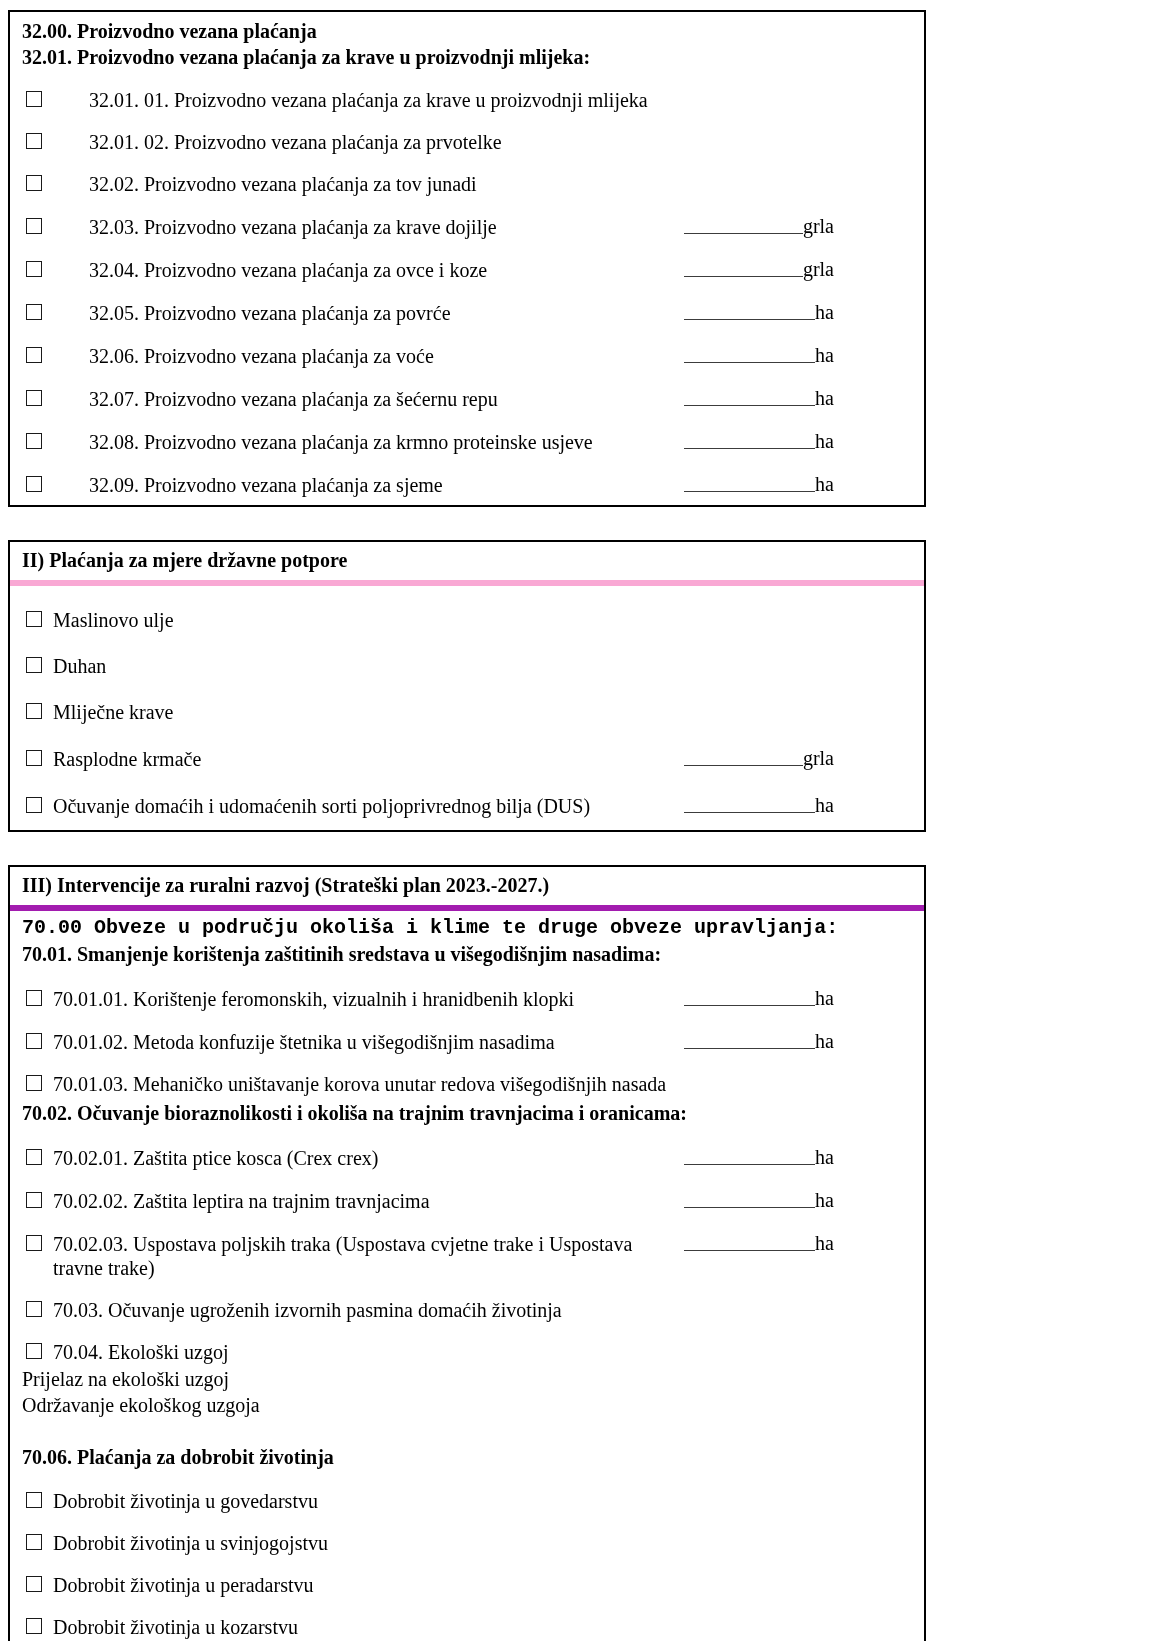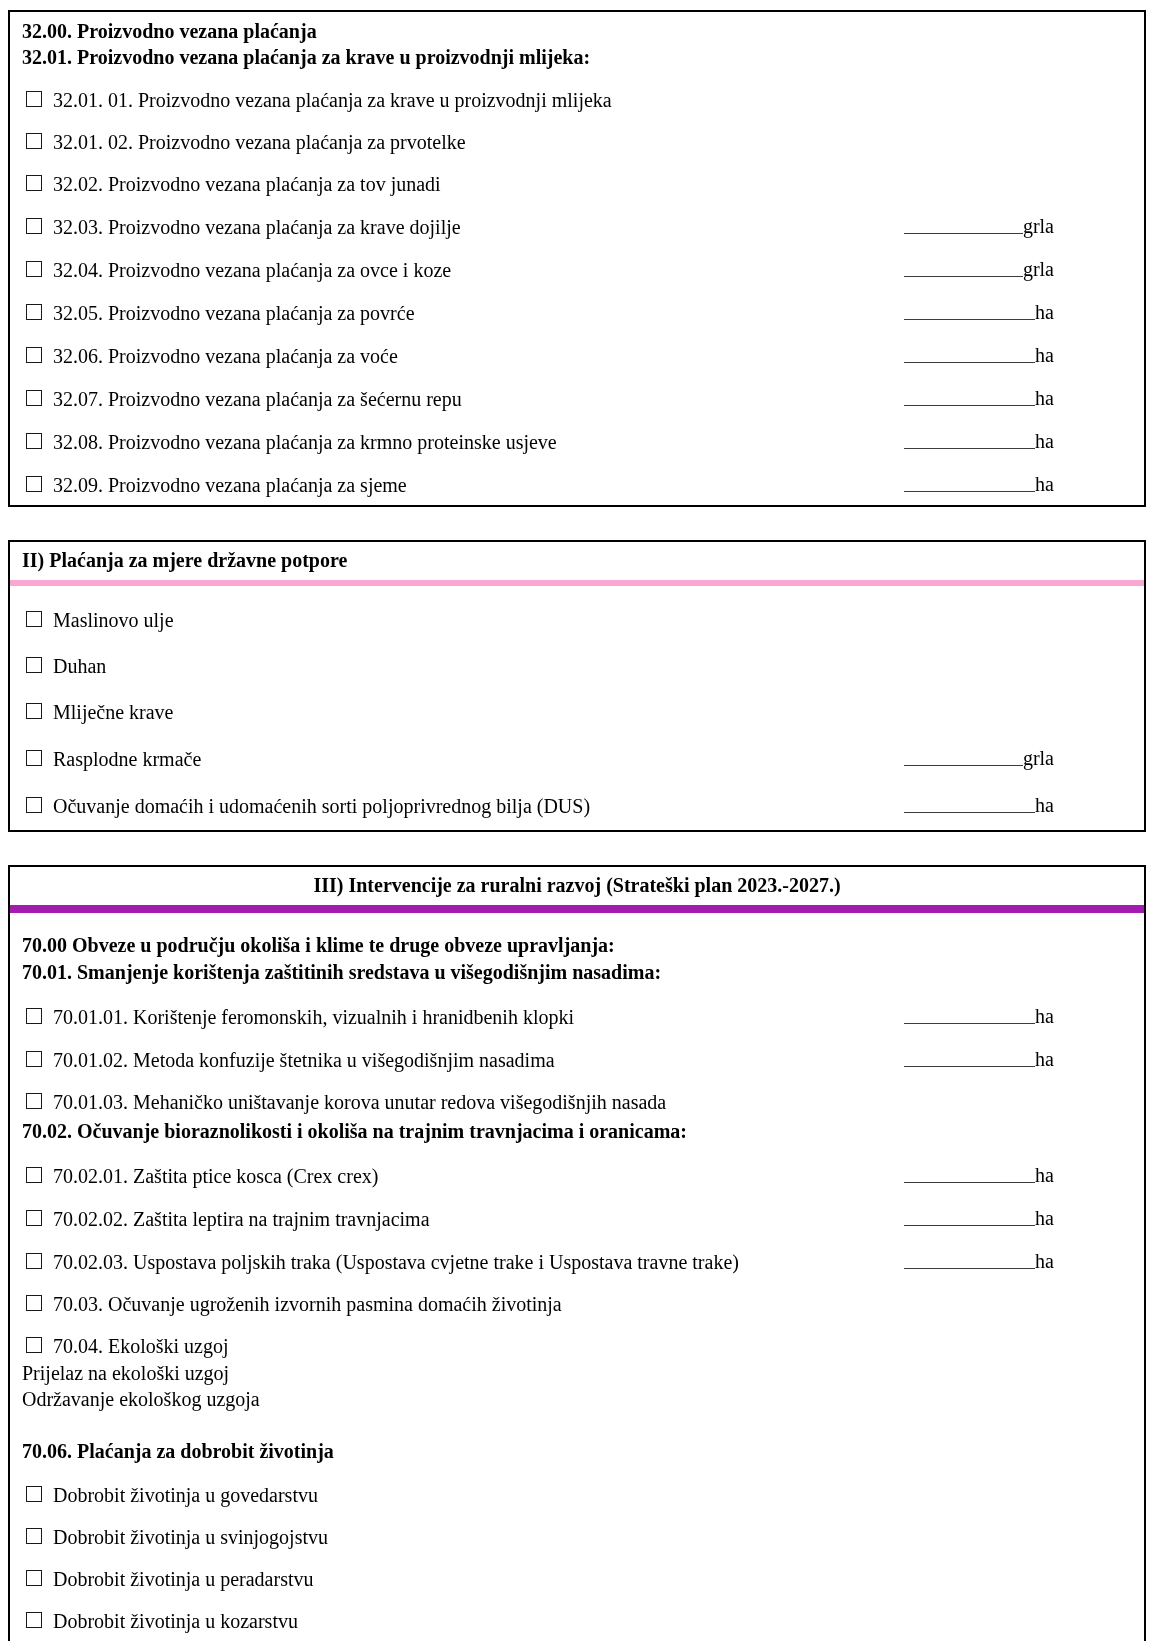--- a/index.html
+++ b/index.html
@@ -6,52 +6,52 @@
   html,body { background:#ffffff; }
   .page {
     position:relative;
     width:1159px; min-height:1641px;
     background:#ffffff;
     color:#000;
     font-family:"Liberation Serif","DejaVu Serif",serif;
     padding:10px 13px 8px 8px;
   }
   .box {
-    width:1138px;
+    width:918px;
     border:2px solid #000;
     background:#fff;
   }
   .box1 { min-height:487px; padding:4px 0 8px 0; }
   .box2 { margin-top:33px; min-height:281px; padding:0 0 12px 0; }
   .box3 { margin-top:33px; min-height:787px; padding:0 0 12px 0; }
 
   .box-title {
     font-weight:bold; font-size:20px; line-height:26px;
     padding:5px 12px 7px 12px;
     border-bottom:6px solid #f9a8d4;
   }
-  .box3 .box-title { border-bottom:8px solid #a21caf;text-align:center; }
+  .box3 .box-title { border-bottom:6px solid #a21caf; }
 
   .heading32 { padding:2px 12px 0 12px; }
   .heading32 div { font-weight:bold; font-size:20px; line-height:26px; }
 
   .h70 {
     font-weight:bold; font-size:20px; line-height:27px;
     padding:0 12px;
   }
-  .h70.first { padding-top:19px; }
+  .h70.first { padding-top:3px;font-family:Liberation Mono, monospace; }
   .h70.gap   { margin-top:4px; }
   .h70.big-gap { margin-top:26px; }
 
   .item-row {
     display:flex; align-items:baseline;
     font-size:20px; line-height:24px;
     padding:0 90px 0 16px;
   }
-  .box1 .item-row { margin-top:18px; }
+  .box1 .item-row { margin-top:18px;gap:36px; }
   .box2 .item-row { margin-top:22px;font-family:Liberation Serif, serif; }
   .box3 .item-row { margin-top:18px; }
   .item-row.bold { font-weight:normal; }
 
   .checkbox {
     flex:none;
     width:16px; height:16px;
     border:1.5px solid #1a1a1a;
     background:#fff;
     margin-right:11px;

